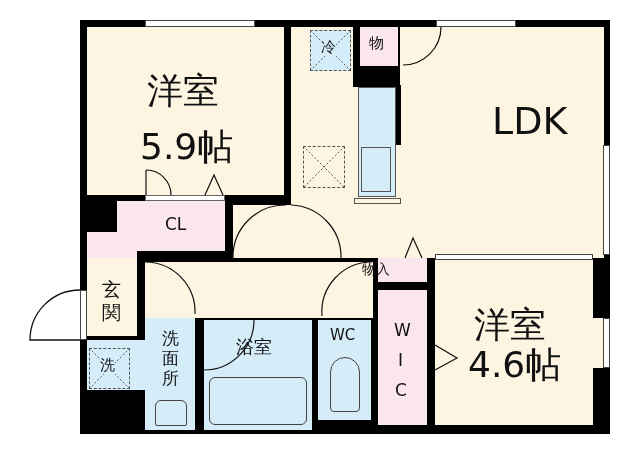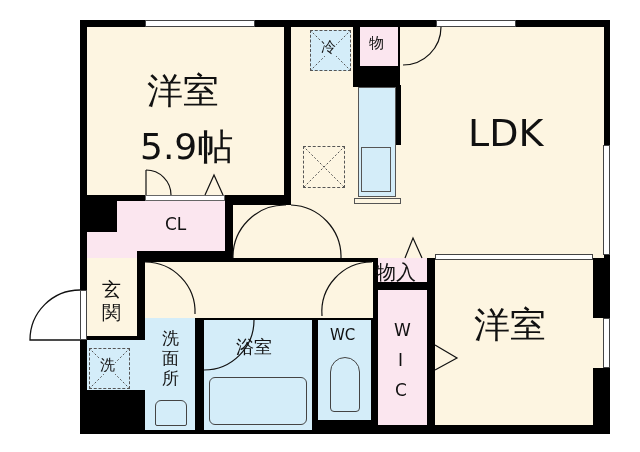--- a/index.html
+++ b/index.html
@@ -49,21 +49,21 @@
   <div class="abs blue" style="left:358px;top:87px;width:38px;height:110px;border:1px solid #555;"></div>
   <div class="abs" style="left:361px;top:147px;width:30px;height:45px;border:1px solid #555;"></div>
   <div class="abs" style="left:354px;top:198px;width:47px;height:6px;background:#fdf5e1;border:1px solid #555;"></div>
 
   <div class="abs dash" style="left:303px;top:146px;width:42px;height:42px;"></div>
   <svg style="left:303px;top:146px;" width="42" height="42">
       <line x1="0" y1="0" x2="42" y2="42" stroke="#555" stroke-dasharray="2,2"></line>
       <line x1="42" y1="0" x2="0" y2="42" stroke="#555" stroke-dasharray="2,2"></line>
     </svg>
 
-  <div class="label" style="left:468px;top:102px;font-size:38px;margin-top:12px;">LDK</div>
+  <div class="label" style="left:492px;top:102px;font-size:38px;">LDK</div>
 
   <div class="label" style="left:147px;top:72px;font-size:36px;">洋室</div>
   <div class="label" style="left:140px;top:128px;font-size:36px;">5.9帖</div>
 
   <div class="abs cream" style="left:145px;top:262px;width:228px;height:56px;"></div>
 
   <div class="abs pink" style="left:87px;top:232px;width:50px;height:26px;"></div>
   <div class="abs cream" style="left:87px;top:258px;width:50px;height:78px;"></div>
   <div class="label" style="left:102px;top:280px;font-size:19px;">玄</div>
   <div class="label" style="left:102px;top:303px;font-size:19px;">関</div>
@@ -87,31 +87,32 @@
 
   <div class="abs blue" style="left:204px;top:320px;width:108px;height:110px;"></div>
   <div class="abs" style="left:209px;top:377px;width:98px;height:48px;border:1.3px solid #444;border-radius:6px;"></div>
   <div class="label" style="left:236px;top:338px;font-size:18px;">浴室</div>
 
   <div class="abs blue" style="left:318px;top:320px;width:53px;height:100px;"></div>
   <div class="label" style="left:330px;top:328px;font-size:15px;">WC</div>
   <div class="abs" style="left:330px;top:357px;width:30px;height:55px;border:1.3px solid #444;border-radius:15px 15px 4px 4px;"></div>
 
   <div class="abs pink" style="left:378px;top:258px;width:49px;height:24px;"></div>
-  <div class="label" style="left:376px;top:262px;font-size:20px;">物入</div>
+  <div class="label" style="left:362px;top:262px;font-size:14px;">物入</div>
   <div class="abs pink" style="left:378px;top:290px;width:49px;height:135px;"></div>
   <div class="label" style="left:394px;top:322px;font-size:17px;">W</div>
   <div class="label" style="left:398px;top:352px;font-size:17px;">I</div>
   <div class="label" style="left:395px;top:382px;font-size:17px;">C</div>
 
   <div class="abs cream" style="left:435px;top:260px;width:158px;height:165px;"></div>
   <div class="abs cream" style="left:593px;top:318px;width:11px;height:50px;"></div>
   <div class="abs win" style="left:603px;top:318px;width:7px;height:50px;"></div>
   <div class="abs win" style="left:435px;top:254px;width:158px;height:6px;"></div>
   <div class="label" style="left:474px;top:306px;font-size:36px;">洋室</div>
+  <div class="label" style="left:468px;top:346px;font-size:36px;">4.6帖</div>
 
   <svg style="left:0;top:0;" width="640" height="452">
     <g fill="none" stroke="#111" stroke-width="1.2">
       <path d="M146 170 A25 25 0 0 1 171 195"></path>
       <path d="M146 170 L146 195"></path>
       <path d="M205 195 L214 175 L223 195"></path>
       <path d="M233 258 A52 52 0 0 1 286 205"></path>
       <path d="M291 205 A52 52 0 0 1 341 258"></path>
       <path d="M405 258 L413 238 L422 258"></path>
       <path d="M441 27 A38 38 0 0 1 403 65"></path>

